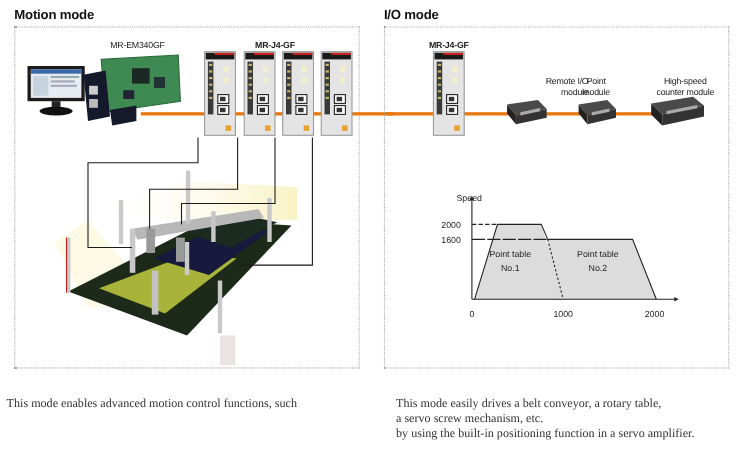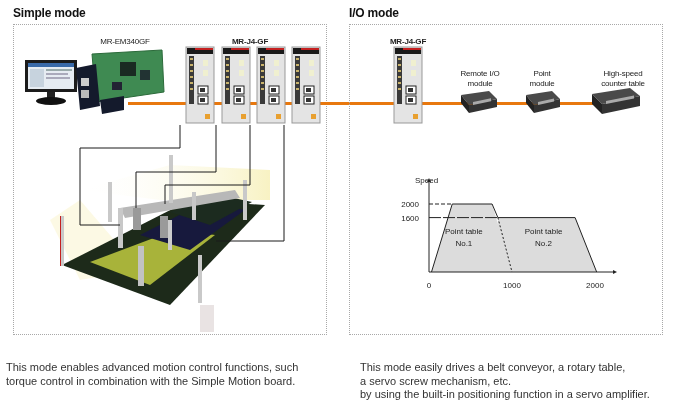--- a/index.html
+++ b/index.html
@@ -2,28 +2,28 @@
 <html><head>
 <meta charset="utf-8">
 <style>
   html, body { margin:0; padding:0; background:#ffffff; }
   body { width:680px; height:415px; position:relative; overflow:hidden;
          font-family:"Liberation Sans", sans-serif; color:#222; }
   .abs { position:absolute; }
   .section-title { font-weight:bold; font-size:12px; color:#111; letter-spacing:-0.2px; }
   .panel { border:1px dotted #a8a8a8; box-sizing:border-box; }
   .lbl { font-size:8px; color:#222; text-align:center; line-height:10px; letter-spacing:-0.2px; }
-  .desc { font-size:11px; line-height:13.5px; color:#333; }
+  .desc { font-size:11px; line-height:13.5px; color:#333;font-family:Liberation Serif, serif; }
   .bus { background:#e8780e; height:3px; }
   svg text { font-family:"Liberation Sans", sans-serif; }
 </style>
 </head>
 <body>
 
-<div class="abs section-title" style="left:13px; top:6px;">Simple mode</div>
+<div class="abs section-title" style="left:13px; top:6px;">Motion mode</div>
 <div class="abs panel" style="left:13px; top:24px; width:314px; height:311px;"></div>
 
 <div class="abs bus" style="left:128px; top:102px; width:230px;"></div>
 
 <div class="abs lbl" style="left:85px; top:37px; width:80px; font-weight:normal;">MR-EM340GF</div>
 <div class="abs lbl" style="left:215px; top:37px; width:70px; font-weight:bold;">MR-J4-GF</div>
 
 <svg class="abs" style="left:22px; top:58px;" width="62" height="50">
   <rect x="3" y="2" width="52" height="32" fill="#1b1b1b"></rect>
   <rect x="6" y="5" width="46" height="26" fill="#e6ecf2"></rect>
@@ -195,21 +195,21 @@
     <rect x="18" y="14" width="5" height="6" fill="#f0f0d0"></rect>
       <rect x="18" y="24" width="5" height="6" fill="#f0f0d0"></rect>
     <rect x="13" y="40" width="10" height="8" fill="#fff" stroke="#222"></rect>
       <rect x="13" y="50" width="10" height="8" fill="#fff" stroke="#222"></rect>
     <rect x="15" y="42" width="5" height="4" fill="#333"></rect>
       <rect x="15" y="52" width="5" height="4" fill="#333"></rect>
     <rect x="20" y="68" width="5" height="5" fill="#e8a030"></rect>
   </svg>
 </div>
 
-<div class="abs lbl" style="left:450px; top:69px; width:60px;">
+<div class="abs lbl" style="left:475px; top:69px; width:60px;text-align:right;">
   <div>Remote I/O</div>
   <div>module</div>
 </div>
 <svg class="abs" style="left:459px; top:89px;" width="40" height="26">
   <polygon points="2,6 30,2 38,10 10,16" fill="#4a4a4a"></polygon>
   <polygon points="2,6 10,16 10,24 2,14" fill="#222"></polygon>
   <polygon points="10,16 38,10 38,18 10,24" fill="#333"></polygon>
   <rect x="14" y="16" width="18" height="3" fill="#aaa" transform="skewY(-12)"></rect>
 </svg>
 
@@ -219,21 +219,21 @@
 </div>
 <svg class="abs" style="left:524px; top:89px;" width="40" height="26">
   <polygon points="2,6 28,2 36,10 10,16" fill="#4a4a4a"></polygon>
   <polygon points="2,6 10,16 10,24 2,14" fill="#222"></polygon>
   <polygon points="10,16 36,10 36,18 10,24" fill="#333"></polygon>
   <rect x="14" y="16" width="16" height="3" fill="#aaa" transform="skewY(-12)"></rect>
 </svg>
 
 <div class="abs lbl" style="left:583px; top:69px; width:80px;">
   <div>High-speed</div>
-  <div>counter table</div>
+  <div>counter module</div>
 </div>
 <svg class="abs" style="left:590px; top:86px;" width="52" height="30">
   <polygon points="2,8 40,2 50,10 12,18" fill="#4a4a4a"></polygon>
   <polygon points="2,8 12,18 12,28 2,18" fill="#222"></polygon>
   <polygon points="12,18 50,10 50,20 12,28" fill="#333"></polygon>
   <rect x="16" y="18" width="28" height="3" fill="#aaa" transform="skewY(-11)"></rect>
 </svg>
 
 <svg class="abs" id="speed-chart" style="left:395px; top:170px;" width="225" height="125">
   <g id="chart-fill-layer">
@@ -262,19 +262,18 @@
   <g id="series-label-layer">
       <text x="68.86" y="64" font-size="8" text-anchor="middle" fill="#222">Point table</text>
       <text x="68.86" y="76" font-size="8" text-anchor="middle" fill="#222">No.1</text>
       <text x="148.54000000000002" y="64" font-size="8" text-anchor="middle" fill="#222">Point table</text>
       <text x="148.54000000000002" y="76" font-size="8" text-anchor="middle" fill="#222">No.2</text>
     </g>
 </svg>
 
 <div class="abs desc" style="left:6px; top:361px; width:330px;">
   <div>This mode enables advanced motion control functions, such</div>
-  <div>torque control in combination with the Simple Motion board.</div>
 </div>
 <div class="abs desc" style="left:360px; top:361px; width:320px;">
   <div>This mode easily drives a belt conveyor, a rotary table,</div>
   <div>a servo screw mechanism, etc.</div>
   <div>by using the built-in positioning function in a servo amplifier.</div>
 </div>
 
 </body></html>

